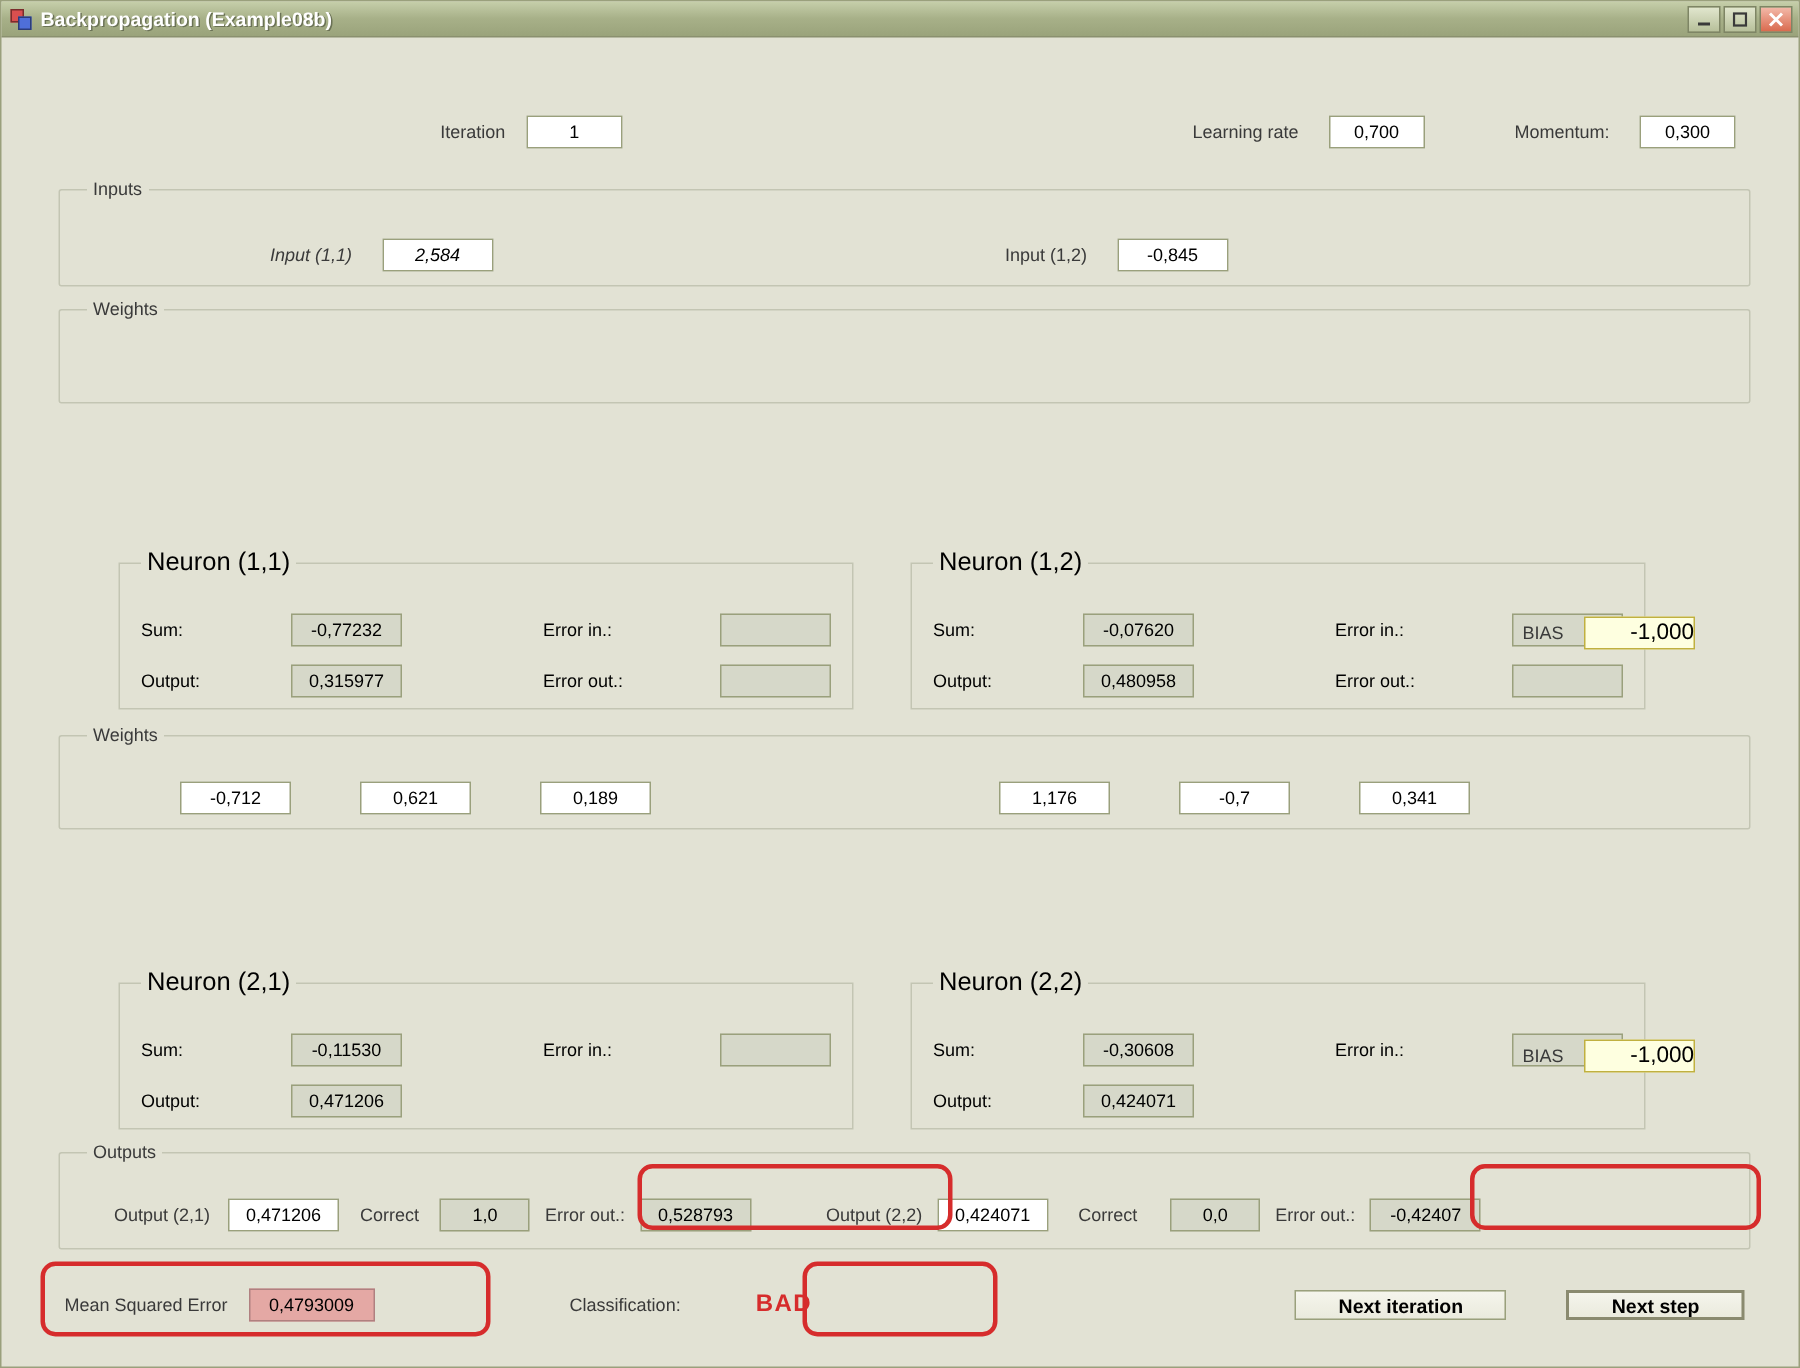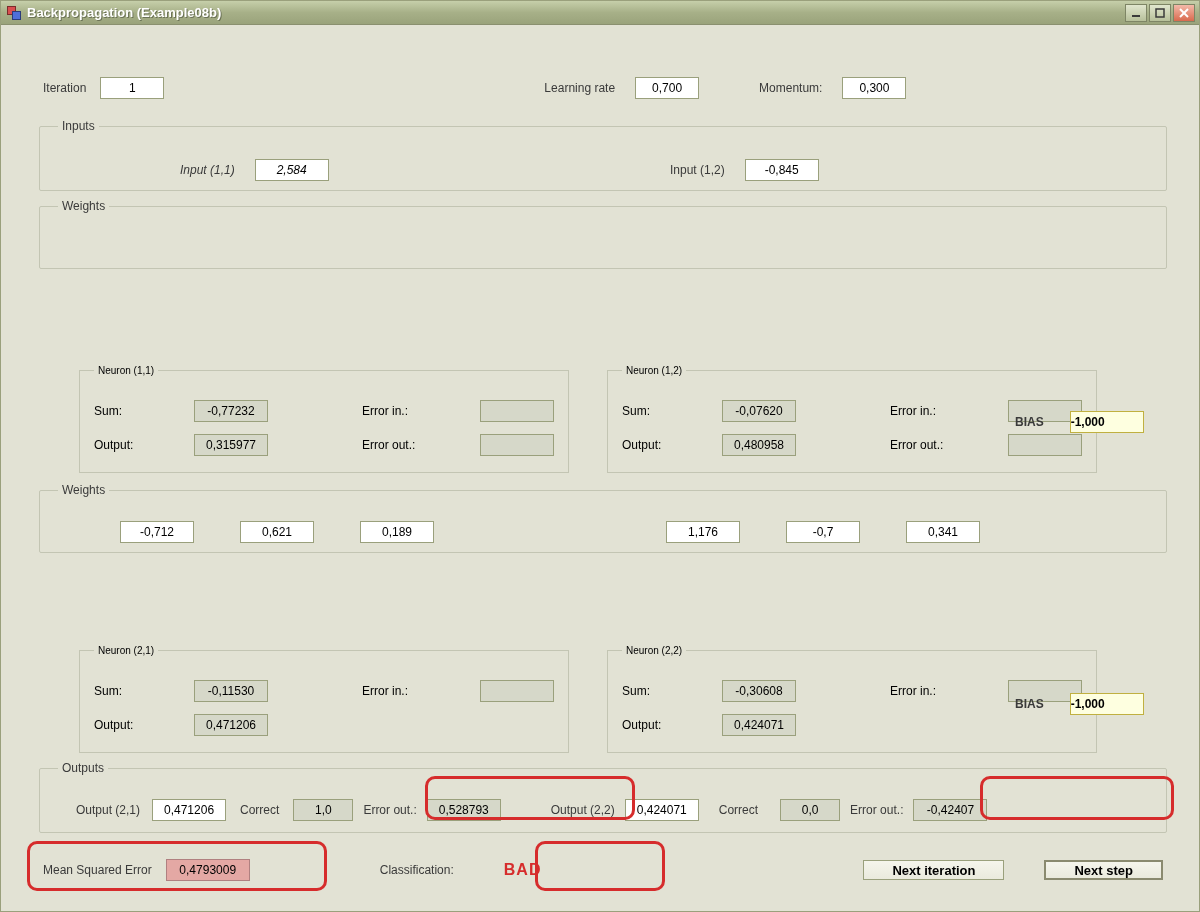--- a/index.html
+++ b/index.html
@@ -62,21 +62,21 @@
   .win-btn svg { display:block; }
 
   .client {
     position: absolute;
     left: 4px; right: 4px; top: 28px; bottom: 4px;
     background: #e2e2d4;
   }
 
   .row-top {
     position:absolute; top:44px; left:38px; right:38px; height:30px;
-    display:flex; align-items:center;
+    display:flex; align-items:center;justify-content:flex-end;
   }
   .lbl { color:#3a3a3a; }
   .field {
     border: 1px solid #9aa07c;
     background:#fff;
     height:22px; line-height:20px;
     text-align:center;
     padding:0 6px;
     font-size:12px;
     display:inline-block;
@@ -105,45 +105,45 @@
   .grp-weights1 { top:170px; left:32px; width:1128px; height:70px; }
   .grp-weights2 { top:454px; left:32px; width:1128px; height:70px; }
   .weights-left { position:absolute; left:80px; top:24px; display:flex; gap:46px; }
   .weights-right { position:absolute; left:626px; top:24px; display:flex; gap:46px; }
 
   .neuron {
     border:1px solid #c3c5b3;
     position:absolute;
     padding: 18px 14px 12px 14px;
   }
-  .neuron > legend { padding:0 4px; font-size:10px;margin-top:30px; }
+  .neuron > legend { padding:0 4px; font-size:17px;margin-top:30px; }
   .nrow { display:flex; align-items:center; height:34px;gap:36px; }
   .nrow .lab { width:64px; }
   .nrow .lab2 { width:82px; }
   .valbox {
     border:1px solid #9aa07c;
     background:#d6d8c9;
     width:74px; height:22px; line-height:20px;
     text-align:center; font-size:12px;
   }
   .valbox.empty { color:transparent; }
 
   .n11 { top:336px; left:72px;  width:358px; height:108px; }
   .n12 { top:336px; left:600px; width:358px; height:108px; }
   .n21 { top:616px; left:72px;  width:358px; height:108px; }
   .n22 { top:616px; left:600px; width:358px; height:108px; }
 
-  .bias-group { position:absolute; display:flex; align-items:center; gap:26px;font-weight:bold; }
+  .bias-group { position:absolute; display:flex; align-items:center; gap:14px; }
   .bias1 { top:382px; left:1010px; }
   .bias2 { top:664px; left:1010px; }
   .bias-box {
     border:1px solid #c0b040;
     background:#feffe0;
     width:74px; height:22px; line-height:20px;
-    text-align:left; font-size:12px;
+    text-align:right; font-size:15px;
   }
 
   .grp-outputs { top:732px; left:32px; width:1128px; height:72px; }
   .outputs-inner { position:absolute; top:24px; left:36px; right:20px; display:flex; align-items:center; }
   .outbox-w { border:1px solid #9aa07c; background:#fff; width:74px; height:22px; line-height:20px; text-align:center; }
   .outbox-g { border:1px solid #9aa07c; background:#d6d8c9; width:60px; height:22px; line-height:20px; text-align:center; }
   .outbox-g2 { border:1px solid #9aa07c; background:#d6d8c9; width:74px; height:22px; line-height:20px; text-align:center; }
 
   .hl-red {
     position:absolute;

